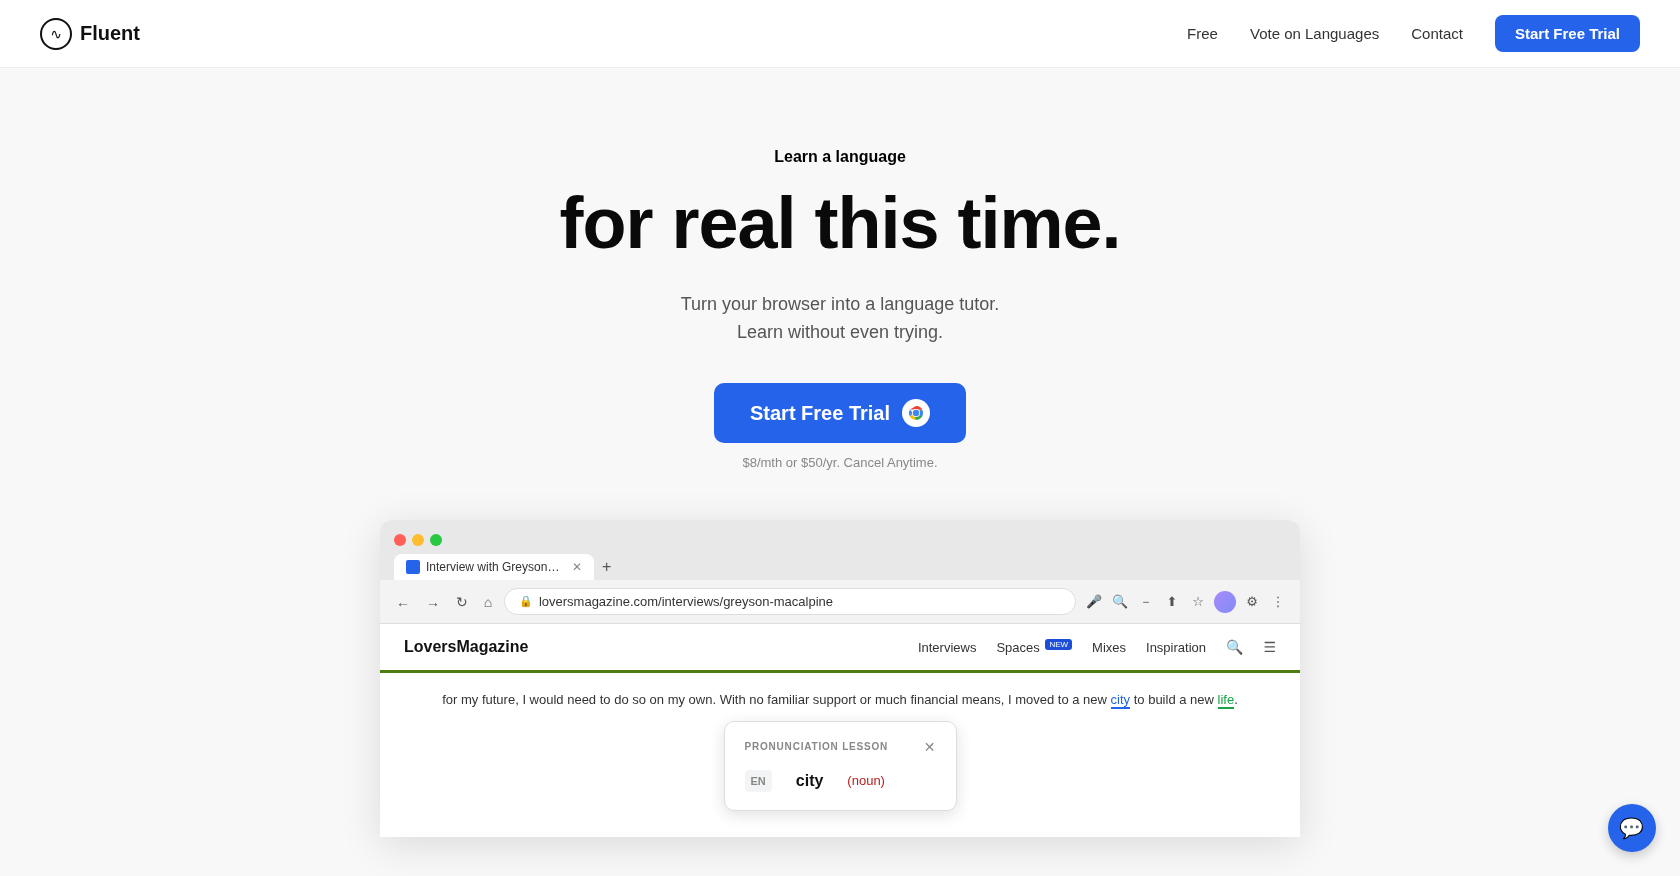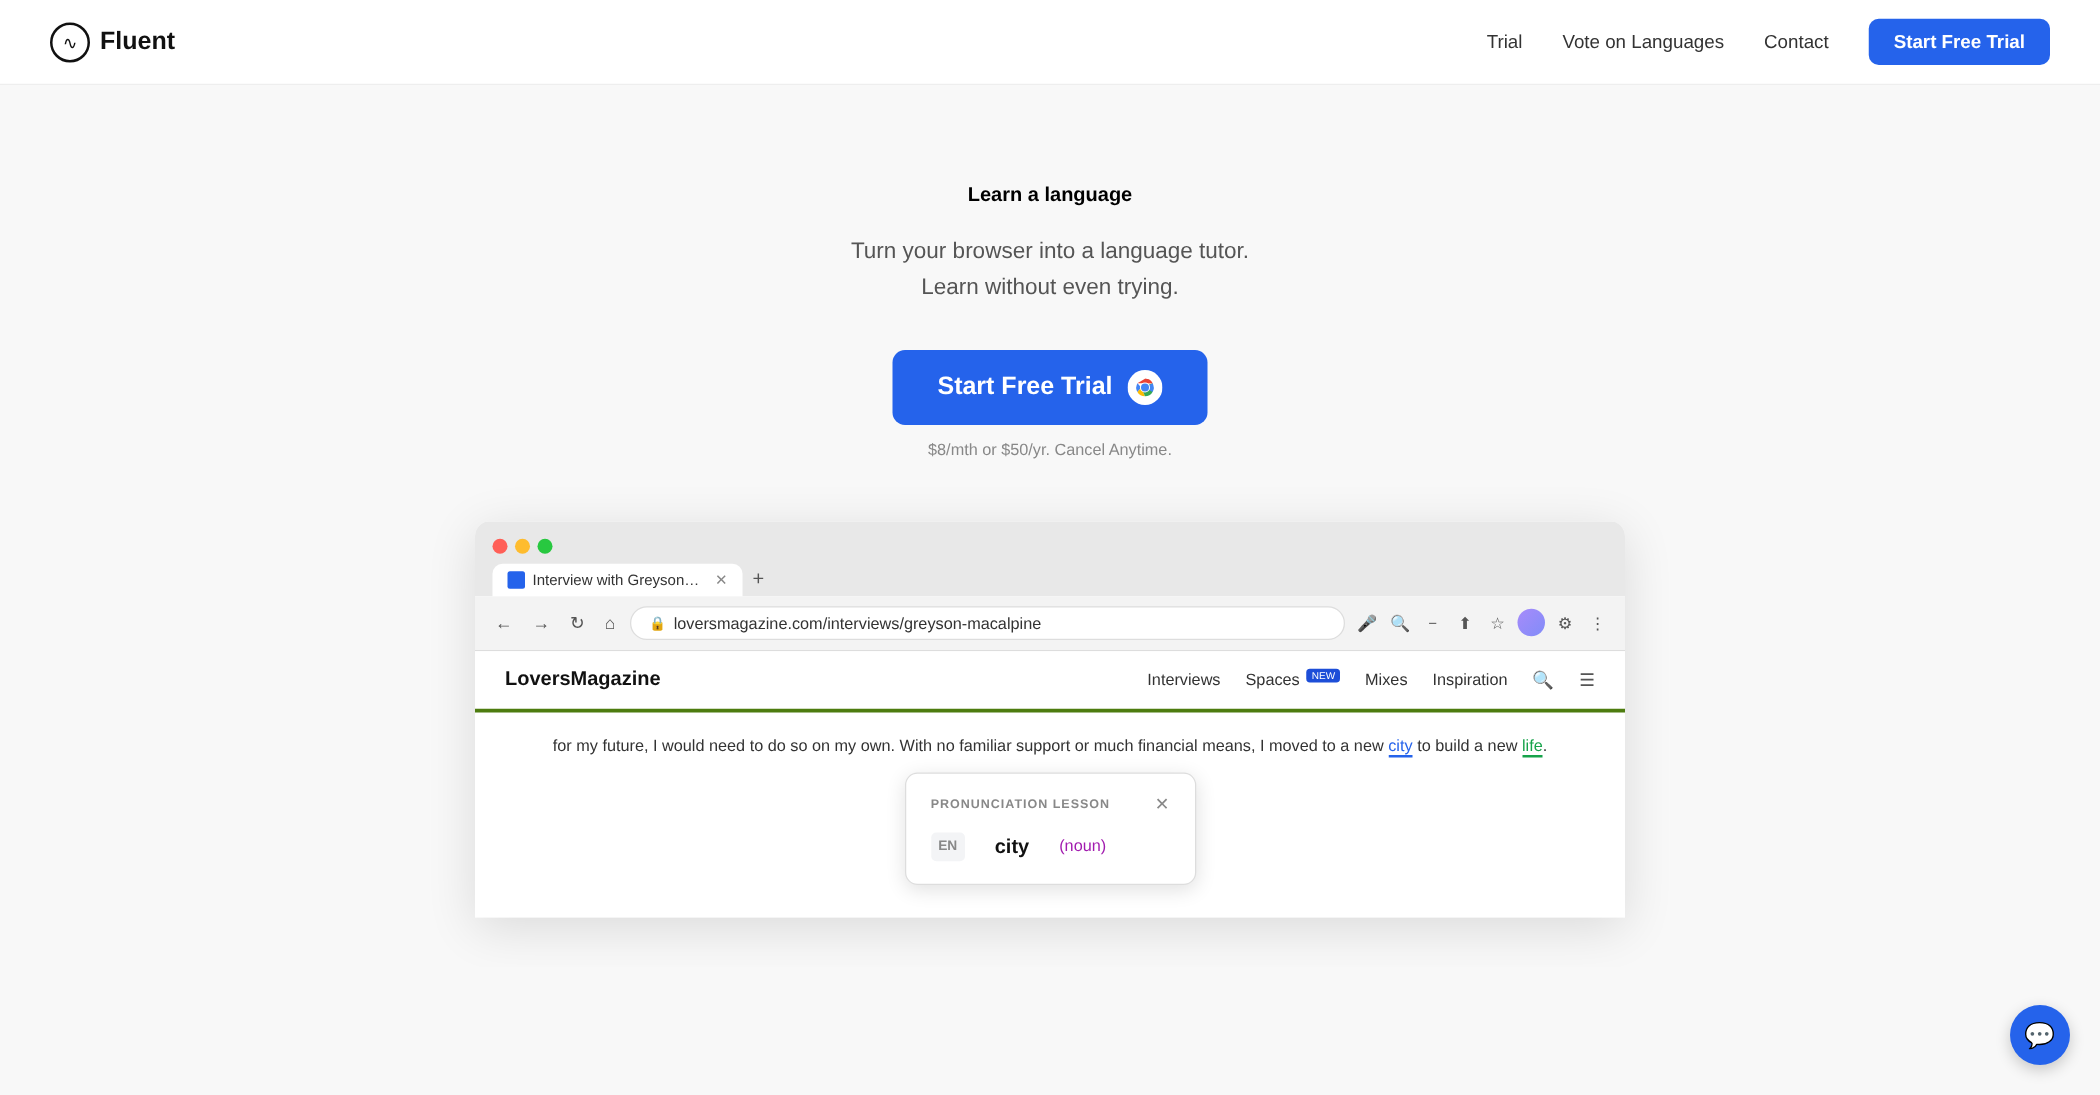--- a/index.html
+++ b/index.html
@@ -101,21 +101,21 @@
       background: #fff; border: 1px solid #ddd; border-radius: 10px;
       padding: 16px 20px; width: 233px; box-shadow: 0 4px 16px rgba(0,0,0,0.12);
       position: relative;
     }
     .popup-header { display: flex; align-items: center; justify-content: space-between; margin-bottom: 12px; }
     .popup-label { font-size: 10px; font-weight: 700; color: #888; letter-spacing: 0.08em; text-transform: uppercase; }
     .popup-close { background: none; border: none; font-size: 14px; color: #888; cursor: pointer; }
     .popup-word-row { display: flex; align-items: center; gap: 24px; }
     .popup-lang { font-size: 11px; color: #888; font-weight: 600; background: #f3f4f6; padding: 2px 6px; border-radius: 4px; }
     .popup-word { font-size: 16px; font-weight: 700; color: #111; }
-    .popup-pos { font-size: 13px; color: #a21caf; }
+    .popup-pos { font-size: 13px; color: #b91c1c; }
 
     
     .chat-widget {
       position: fixed; bottom: 24px; right: 24px;
       width: 48px; height: 48px; border-radius: 50%;
       background: #2563eb; display: flex; align-items: center; justify-content: center;
       cursor: pointer; box-shadow: 0 4px 12px rgba(0,0,0,0.2);
     }
     .chat-widget-icon { font-size: 20px; color: #fff; }
   </style>
@@ -124,29 +124,30 @@
 
 <nav class="navbar">
   <a class="nav-logo" href="#">
     <div class="nav-logo-icon">
       <span>∿</span>
     </div>
     <span class="nav-logo-text">Fluent</span>
   </a>
 
   <div class="nav-links">
-    <a class="nav-link" href="#">Trial</a>
+    <a class="nav-link" href="#">Free</a>
     <a class="nav-link" href="#">Vote on Languages</a>
     <a class="nav-link" href="#">Contact</a>
     <button class="nav-cta-btn">Start Free Trial</button>
   </div>
 </nav>
 
 <section class="hero">
   <div class="hero-subtitle">Learn a language</div>
+  <div class="hero-title">for real this time.</div>
   <div class="hero-description">
     <span>Turn your browser into a language tutor.</span><br>
     <span>Learn without even trying.</span>
   </div>
 
   <div class="hero-cta-wrapper">
     <a class="hero-cta-btn" href="#">
       <span>Start Free Trial</span>
 
       <svg width="28" height="28" viewBox="0 0 28 28" fill="none" xmlns="http://www.w3.org/2000/svg">

